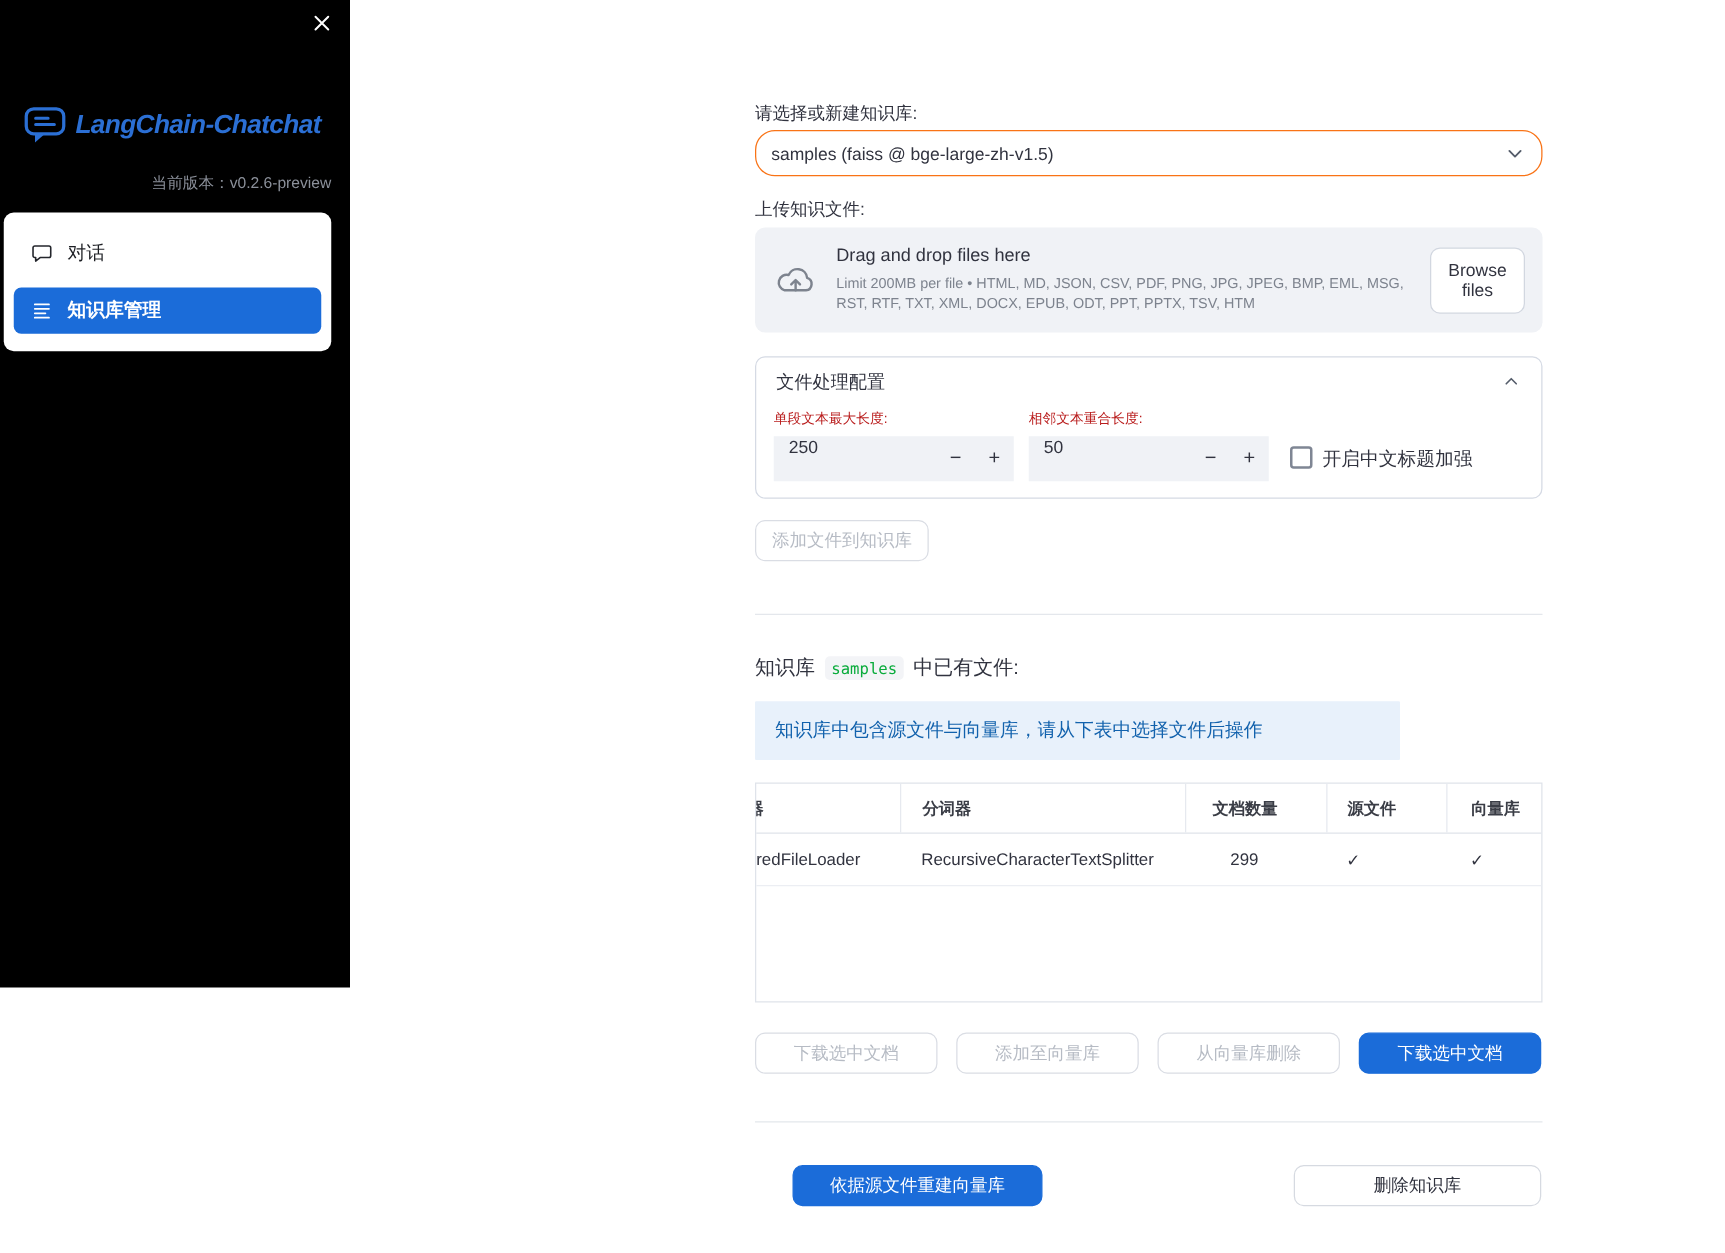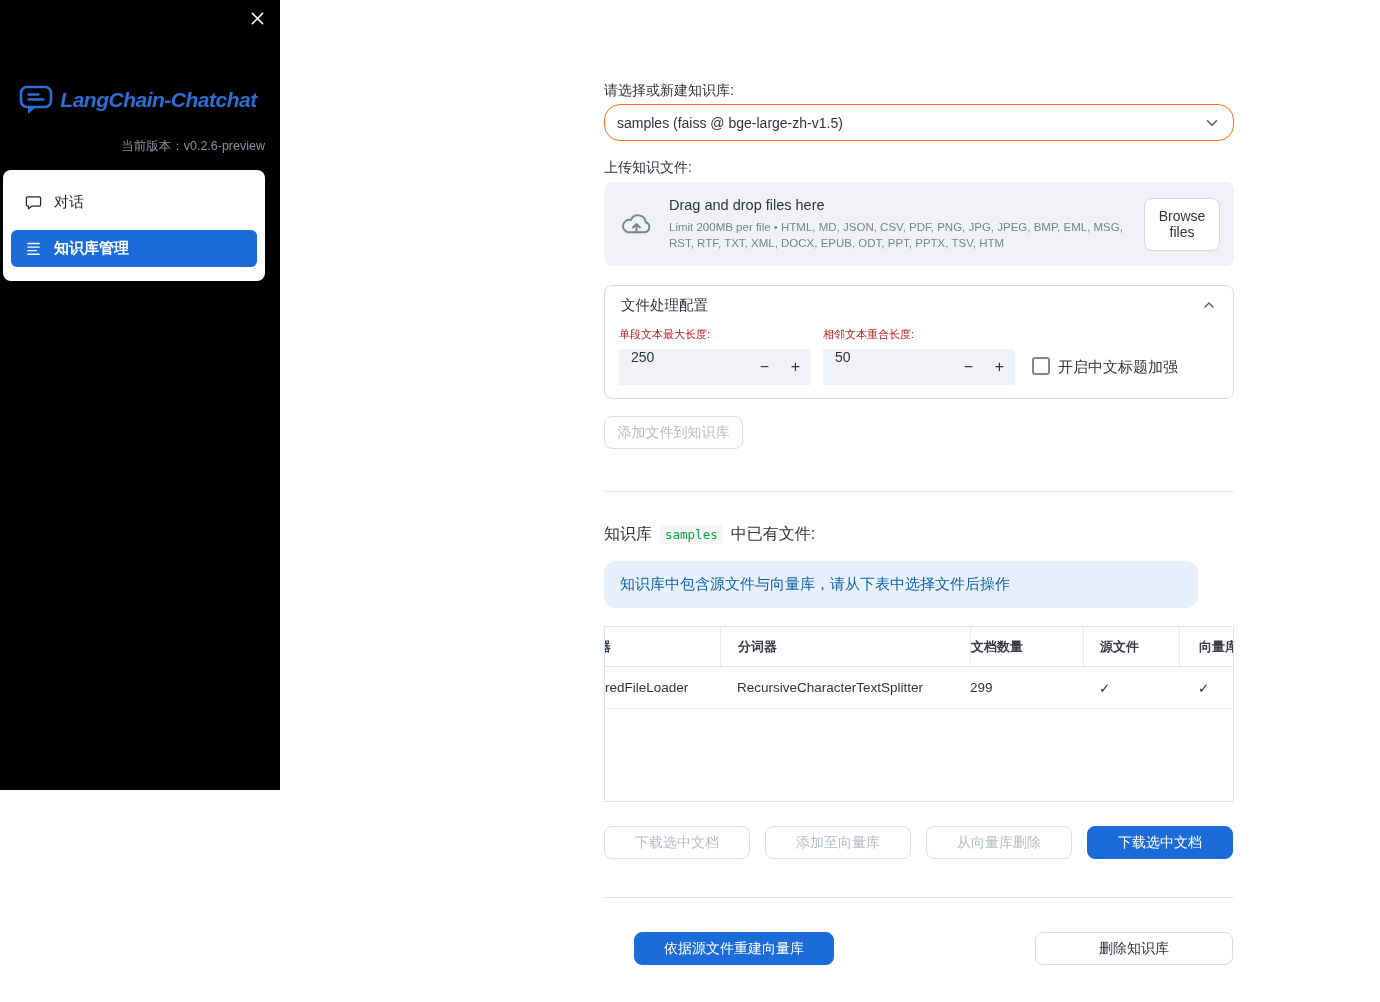--- a/index.html
+++ b/index.html
@@ -61,35 +61,35 @@
   .cb-label { position:absolute; left:453px; top:72px; font-size:15px; color:#31333f; }
 
   #add-btn { position:absolute; left:604px; top:416px; width:139px; height:33px; }
 
   .divider { position:absolute; left:604px; width:630px; height:1px; background:#e4e7ec; }
 
   .kb-line { position:absolute; left:604px; top:524px; font-size:16px; display:flex; align-items:center; gap:8px; }
   .kb-code { font-family:"DejaVu Sans Mono", monospace; font-size:12.5px; color:#09ab3b;
     background:#f3f4f7; border-radius:4px; padding:2px 5px; }
 
-  .info-box { position:absolute; left:604px; top:561px; width:594px; height:47px; background:#e8f1fb;
-    border-radius:12px; display:flex; align-items:center; padding:0 16px; font-size:15px; color:#1262ad; }
+  .info-box { position:absolute; left:604px; top:561px; width:516px; height:47px; background:#e8f1fb;
+    border-radius:1px; display:flex; align-items:center; padding:0 16px; font-size:15px; color:#1262ad; }
 
   
   .kb-table { position:absolute; left:604px; top:626px; width:630px; height:176px;
     border:1px solid #dfe3ea; background:#fff; }
   .thead { display:flex; height:40px; border-bottom:1px solid #dfe3ea; }
   .th { display:flex; align-items:center; font-size:13px; font-weight:600; color:#3a3d46;
     overflow:hidden; white-space:nowrap; }
   .th + .th { border-left:1px solid #e6e9ef; }
   .trow { display:flex; height:42px; border-bottom:1px solid #eceef3; font-size:13.5px; color:#31333f; }
   .td { display:flex; align-items:center; overflow:hidden; white-space:nowrap; }
   .c1 { width:115px; }
   .c2 { width:228px; padding-left:17px; }
-  .c3 { width:113px; justify-content:flex-start; padding-right:18px;margin-left:22px; }
+  .c3 { width:113px; justify-content:center; padding-right:18px; }
   .c4 { width:96px;  padding-left:16px; }
   .c5 { flex:1; padding-left:19px; }
   .clip-head { margin-left:-7px; }
 
   .act { position:absolute; top:826px; width:146px; height:33px; }
   #act-download { left:604px; } #act-addvs { left:765px; } #act-delvs { left:926px; } #act-delkb { left:1087px; }
 
   #rebuild-btn { position:absolute; left:604px; top:932px; width:200px; height:33px;margin-left:30px; }
   #delete-kb-btn { position:absolute; left:1035px; top:932px; width:198px; height:33px; }
 </style>

